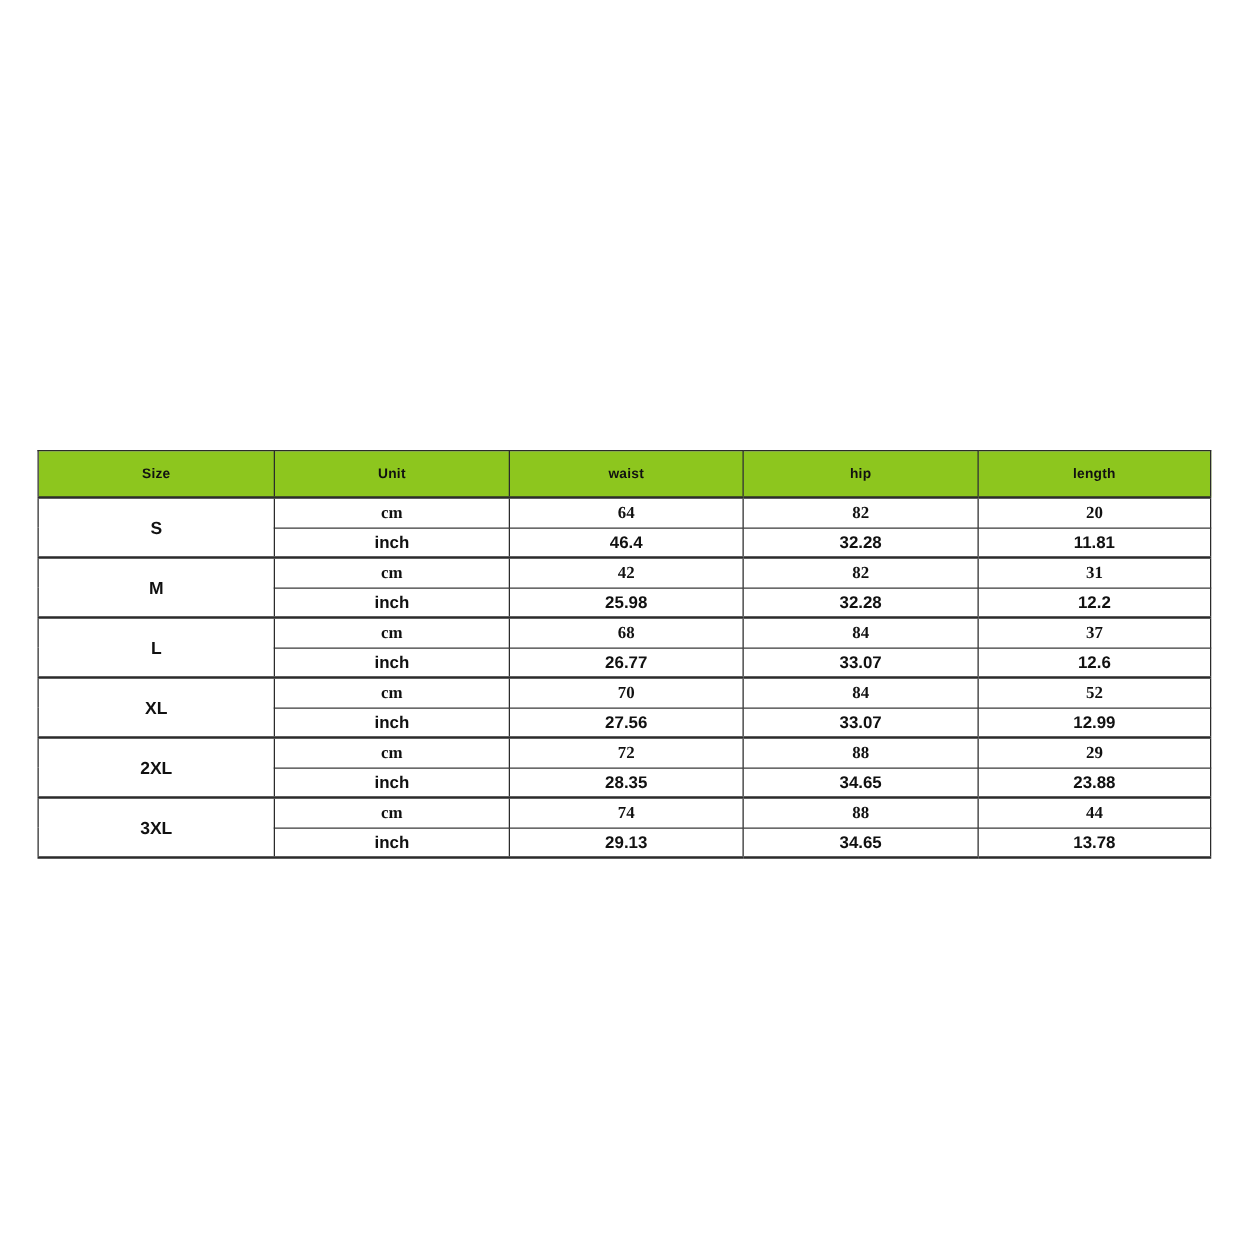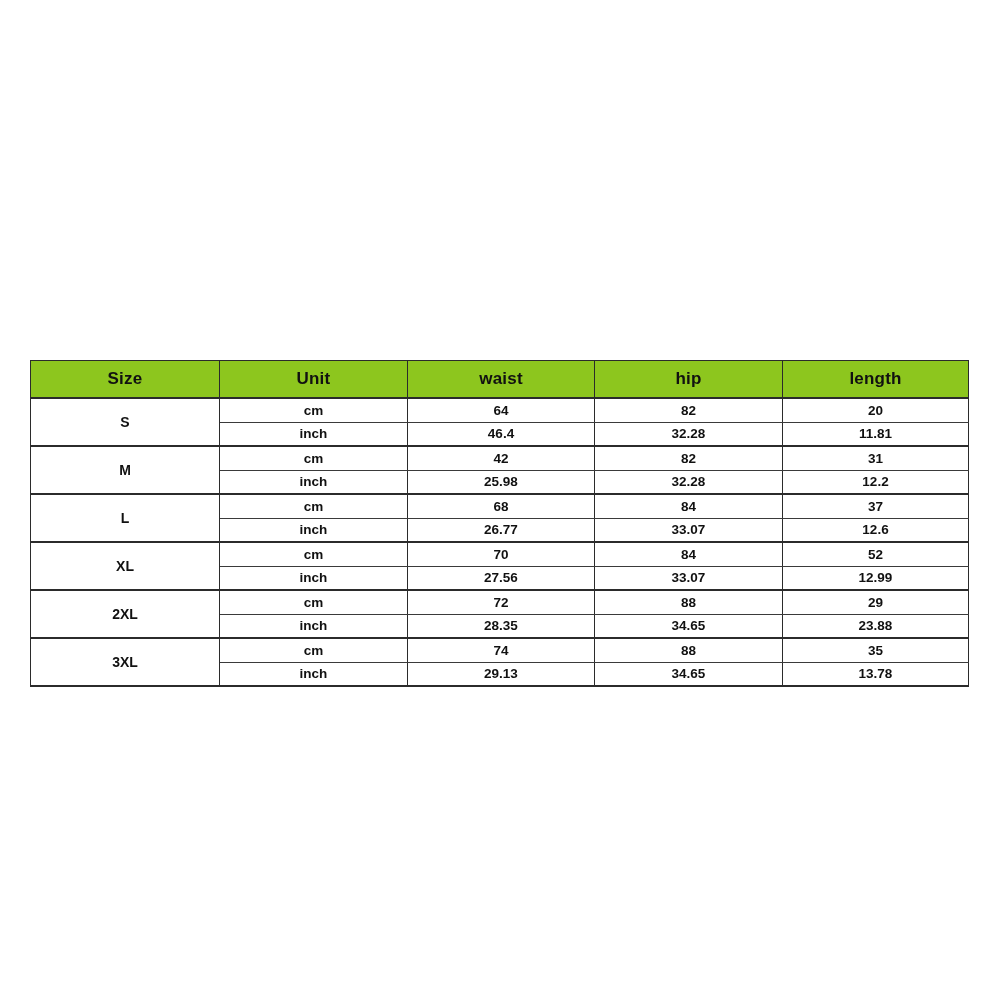--- a/index.html
+++ b/index.html
@@ -41,39 +41,40 @@
     text-align: center;
     vertical-align: middle;
     font-weight: bold;
     color: #111111;
     padding: 0;
   }
 
   table.size-chart thead th {
     background: #8DC61E;
     height: 36px;
-    font-size: 17px;
+    font-size: 11px;
     letter-spacing: 0.2px;
     border-color: #2b2b2b;
   }
 
   table.size-chart tbody td {
     height: 22.5px;
     font-size: 13.5px;
   }
 
   table.size-chart td.size-cell {
     font-size: 14px;
     border-top: 2px solid #2b2b2b;
     border-bottom: 2px solid #2b2b2b;
   }
 
   tbody tr.row-cm td:not(.size-cell) {
     border-top: 2px solid #2b2b2b;
     border-bottom: 1px solid #3a3a3a;
+    font-family: Liberation Serif, serif;
   }
   tbody tr.row-inch td:not(.size-cell) {
     border-top: 1px solid #3a3a3a;
     border-bottom: 2px solid #2b2b2b;
   }
 
   tbody tr.group-first td {
     border-top: 1px solid #2b2b2b;
   }
 </style>
@@ -168,21 +169,21 @@
         <td>28.35</td>
         <td>34.65</td>
         <td>23.88</td>
       </tr>
 
       <tr class="row-cm">
         <td class="size-cell" rowspan="2">3XL</td>
         <td>cm</td>
         <td>74</td>
         <td>88</td>
-        <td>35</td>
+        <td>44</td>
       </tr>
       <tr class="row-inch">
         <td>inch</td>
         <td>29.13</td>
         <td>34.65</td>
         <td>13.78</td>
       </tr>
 
     </tbody>
   </table>

